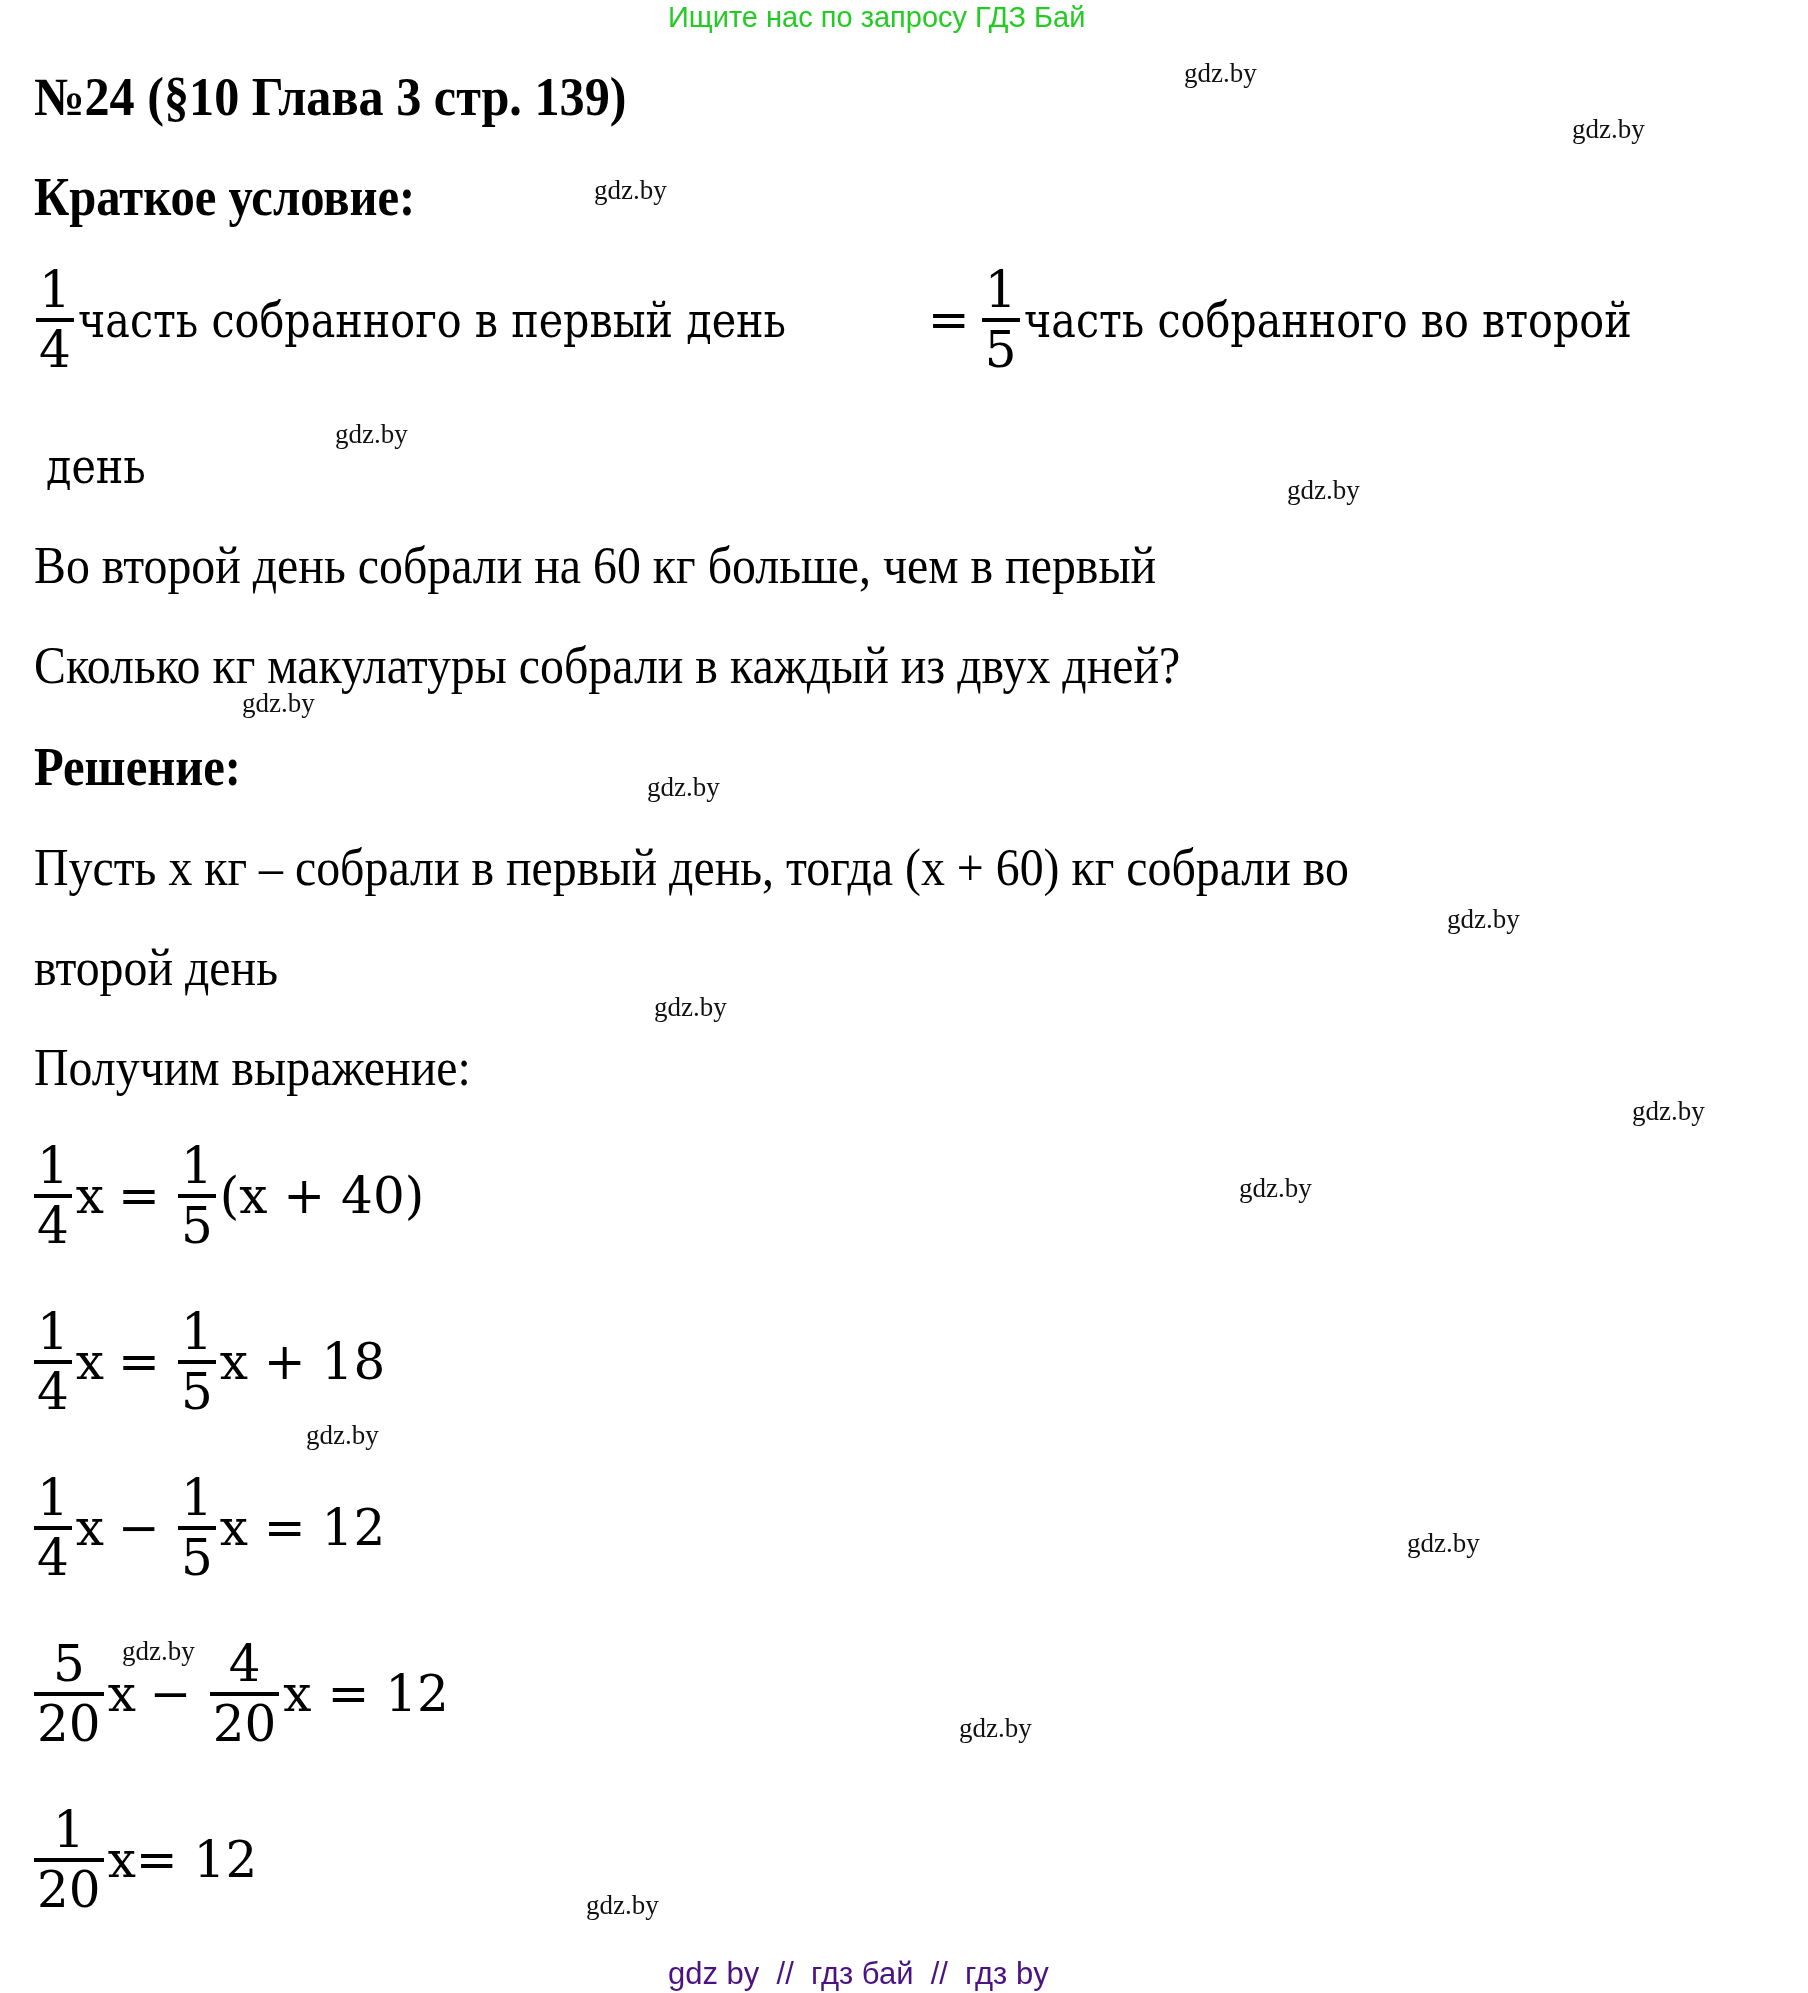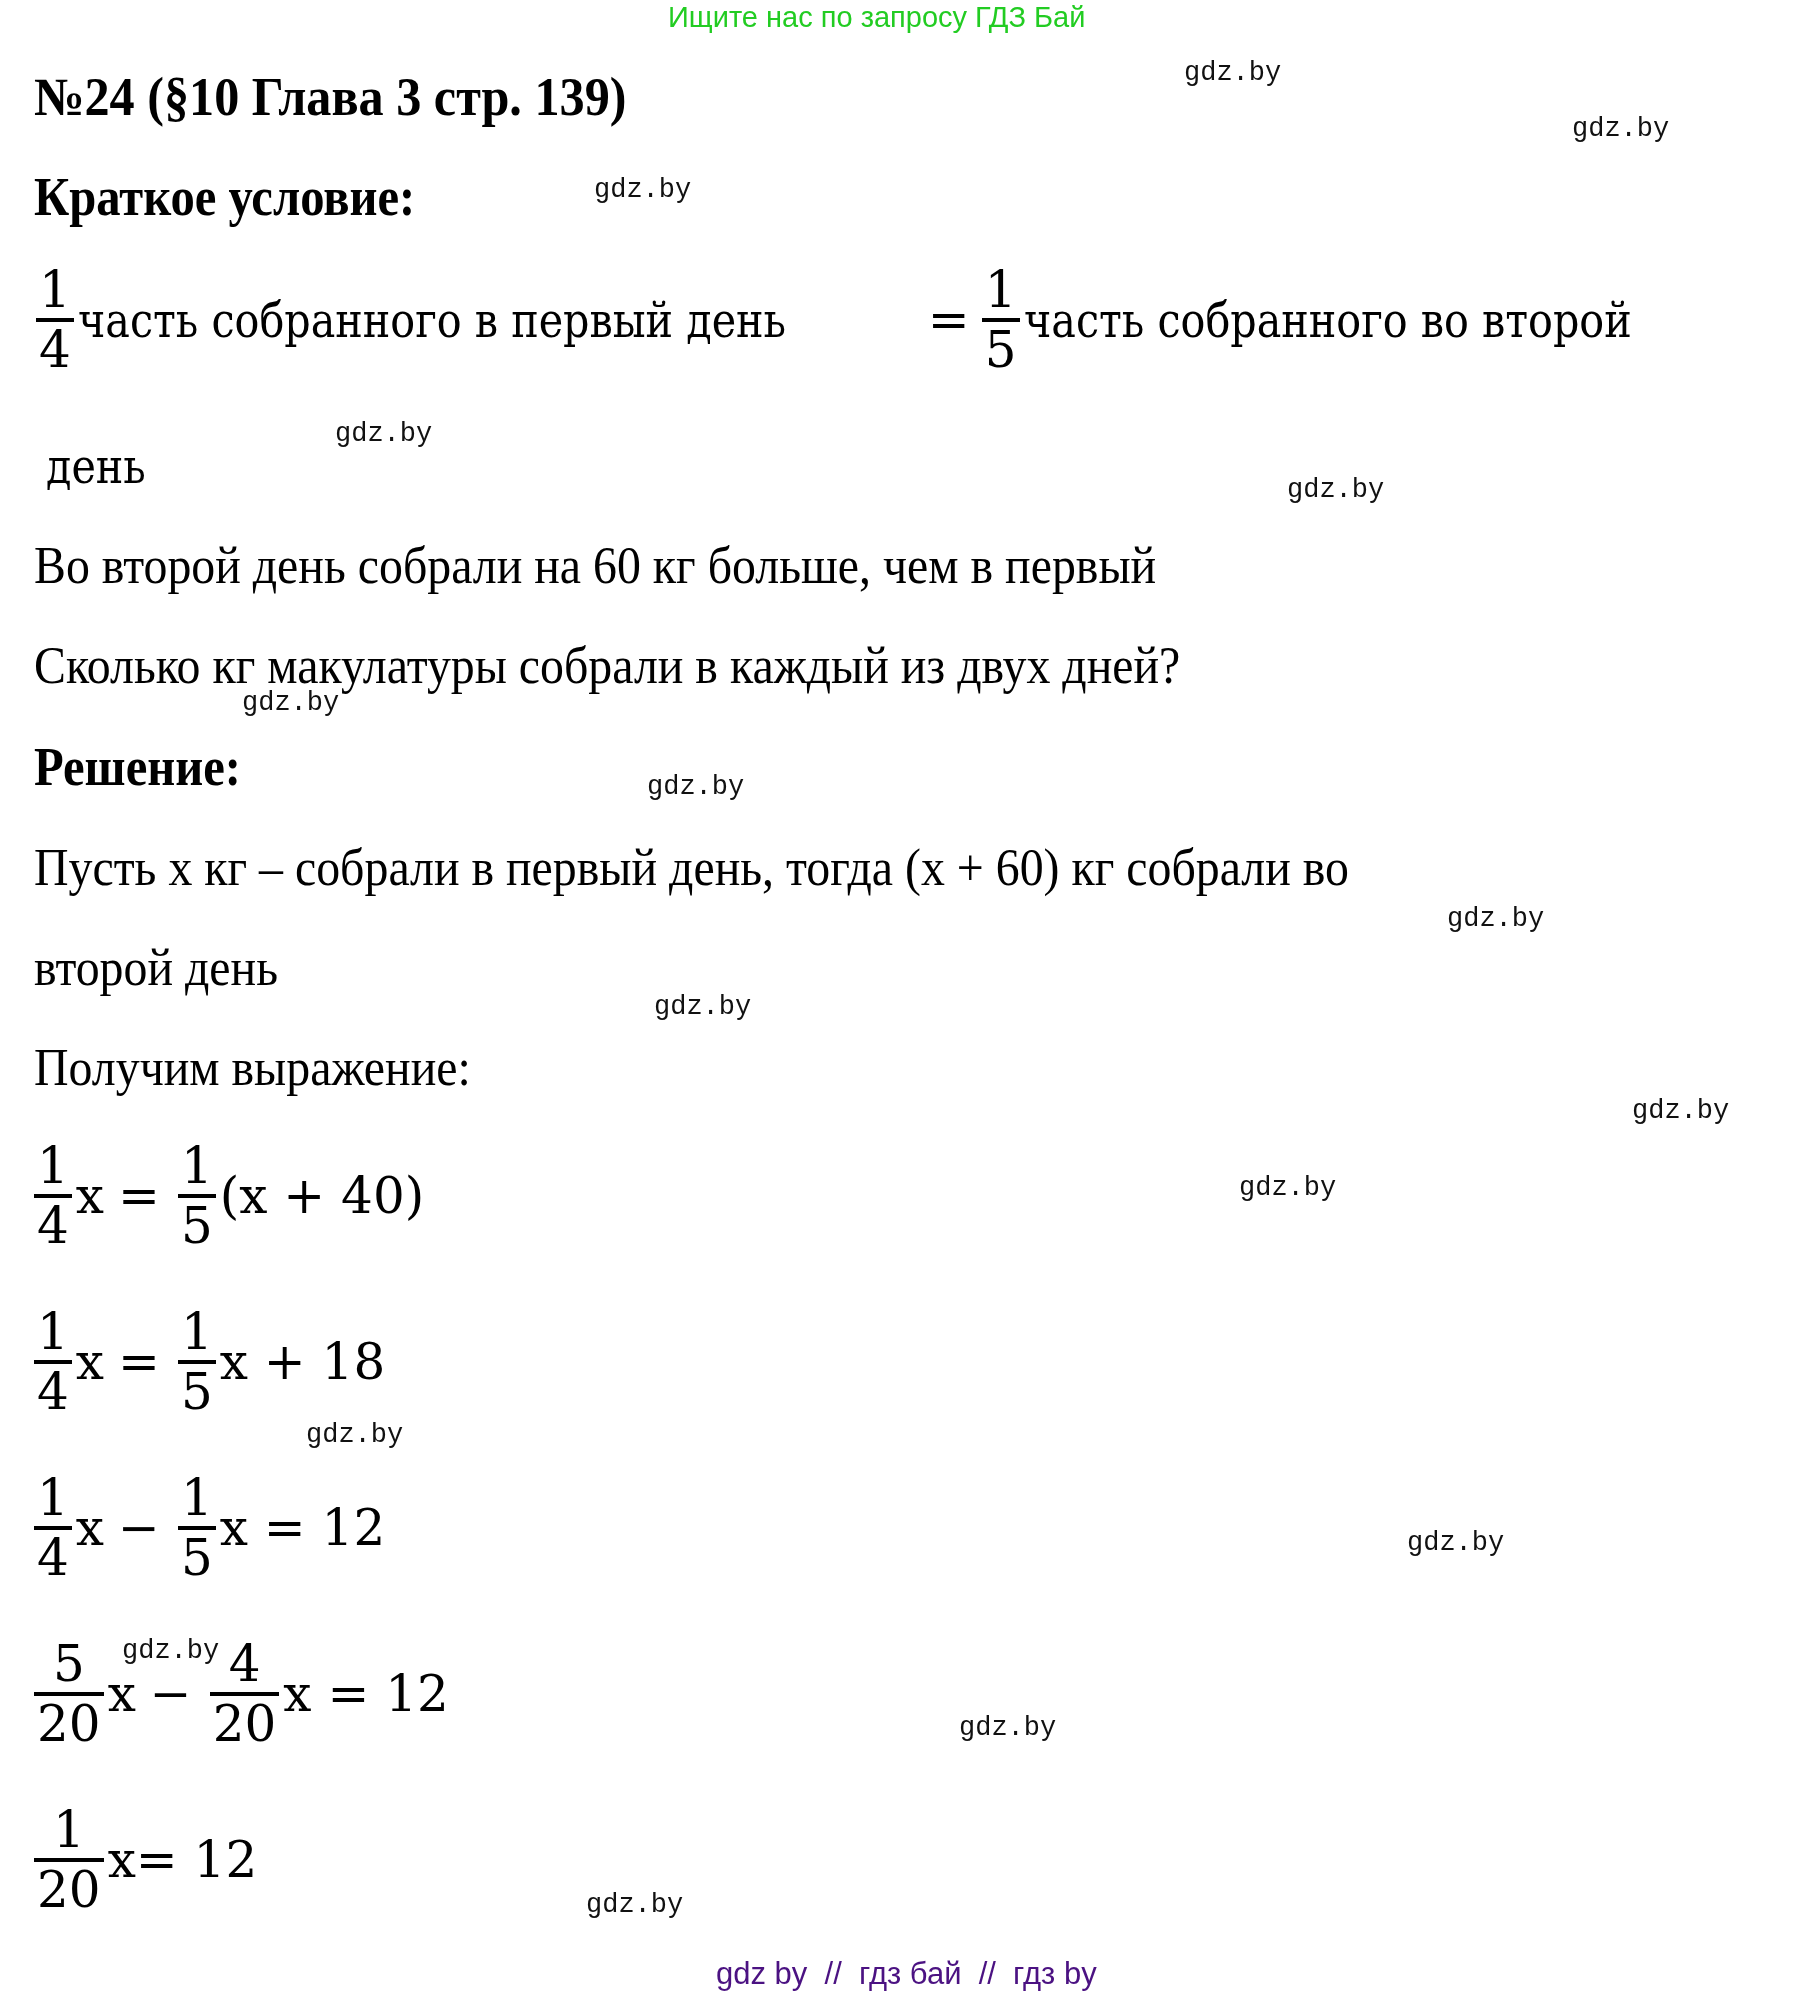--- a/index.html
+++ b/index.html
@@ -1,20 +1,20 @@
 <!DOCTYPE html>
 <html><head>
 <meta charset="utf-8">
 <style>
   html, body { margin: 0; padding: 0; background: #ffffff; }
   body { width: 1808px; height: 1993px; position: relative; overflow: hidden; color: #000; }
   .abs { position: absolute; white-space: nowrap; }
   .banner { font-family: "Liberation Sans", sans-serif; font-size: 29px; color: #22cc22; line-height: 1; }
   .footer { font-family: "Liberation Sans", sans-serif; font-size: 31px; color: #4b1282; line-height: 1; }
-  .wm { font-family: Liberation Mono, monospace; font-size: 27px; color: #111; line-height: 1; }
+  .wm { font-family: Liberation Serif, serif; font-size: 27px; color: #111; line-height: 1; }
   .title { font-family: "Liberation Serif", serif; font-weight: bold; font-size: 54px; line-height: 1; transform: scaleX(0.93); transform-origin: left center; }
   .heading { font-family: "Liberation Serif", serif; font-weight: bold; font-size: 54px; line-height: 1; transform: scaleX(0.9); transform-origin: left center; }
   .txt { font-family: "Liberation Serif", serif; font-size: 52px; line-height: 1; transform: scaleX(0.92); transform-origin: left center; }
   .mtxt { font-family: "DejaVu Serif", serif; font-size: 48px; line-height: 1; transform: scaleX(0.86); transform-origin: left center; }
   .math { font-family: "DejaVu Serif", serif; font-size: 50px; line-height: 1; display: flex; align-items: center; }
   .frac { display: inline-flex; flex-direction: column; align-items: center; margin: 0 4px; }
   .frac .num, .frac .den { font-family: "DejaVu Serif", serif; font-size: 50px; line-height: 1.12; padding: 0 3px; }
   .frac .bar { height: 4px; background: #000; align-self: stretch; }
   .op { margin: 0 14px; }
   .sym { margin: 0 2px; }
@@ -137,13 +137,13 @@
 <div class="abs wm" style="left:1447px; top:906px;">gdz.by</div>
 <div class="abs wm" style="left:654px; top:994px;">gdz.by</div>
 <div class="abs wm" style="left:1632px; top:1098px;">gdz.by</div>
 <div class="abs wm" style="left:1239px; top:1175px;">gdz.by</div>
 <div class="abs wm" style="left:306px; top:1422px;">gdz.by</div>
 <div class="abs wm" style="left:1407px; top:1530px;">gdz.by</div>
 <div class="abs wm" style="left:122px; top:1638px;">gdz.by</div>
 <div class="abs wm" style="left:959px; top:1715px;">gdz.by</div>
 <div class="abs wm" style="left:586px; top:1892px;">gdz.by</div>
 
-<div class="abs footer" style="left:716px; top:1958px; white-space:pre;">gdz by  //  гдз бай  //  гдз by</div>
+<div class="abs footer" style="left:668px; top:1958px; white-space:pre;">gdz by  //  гдз бай  //  гдз by</div>
 
 </body></html>

